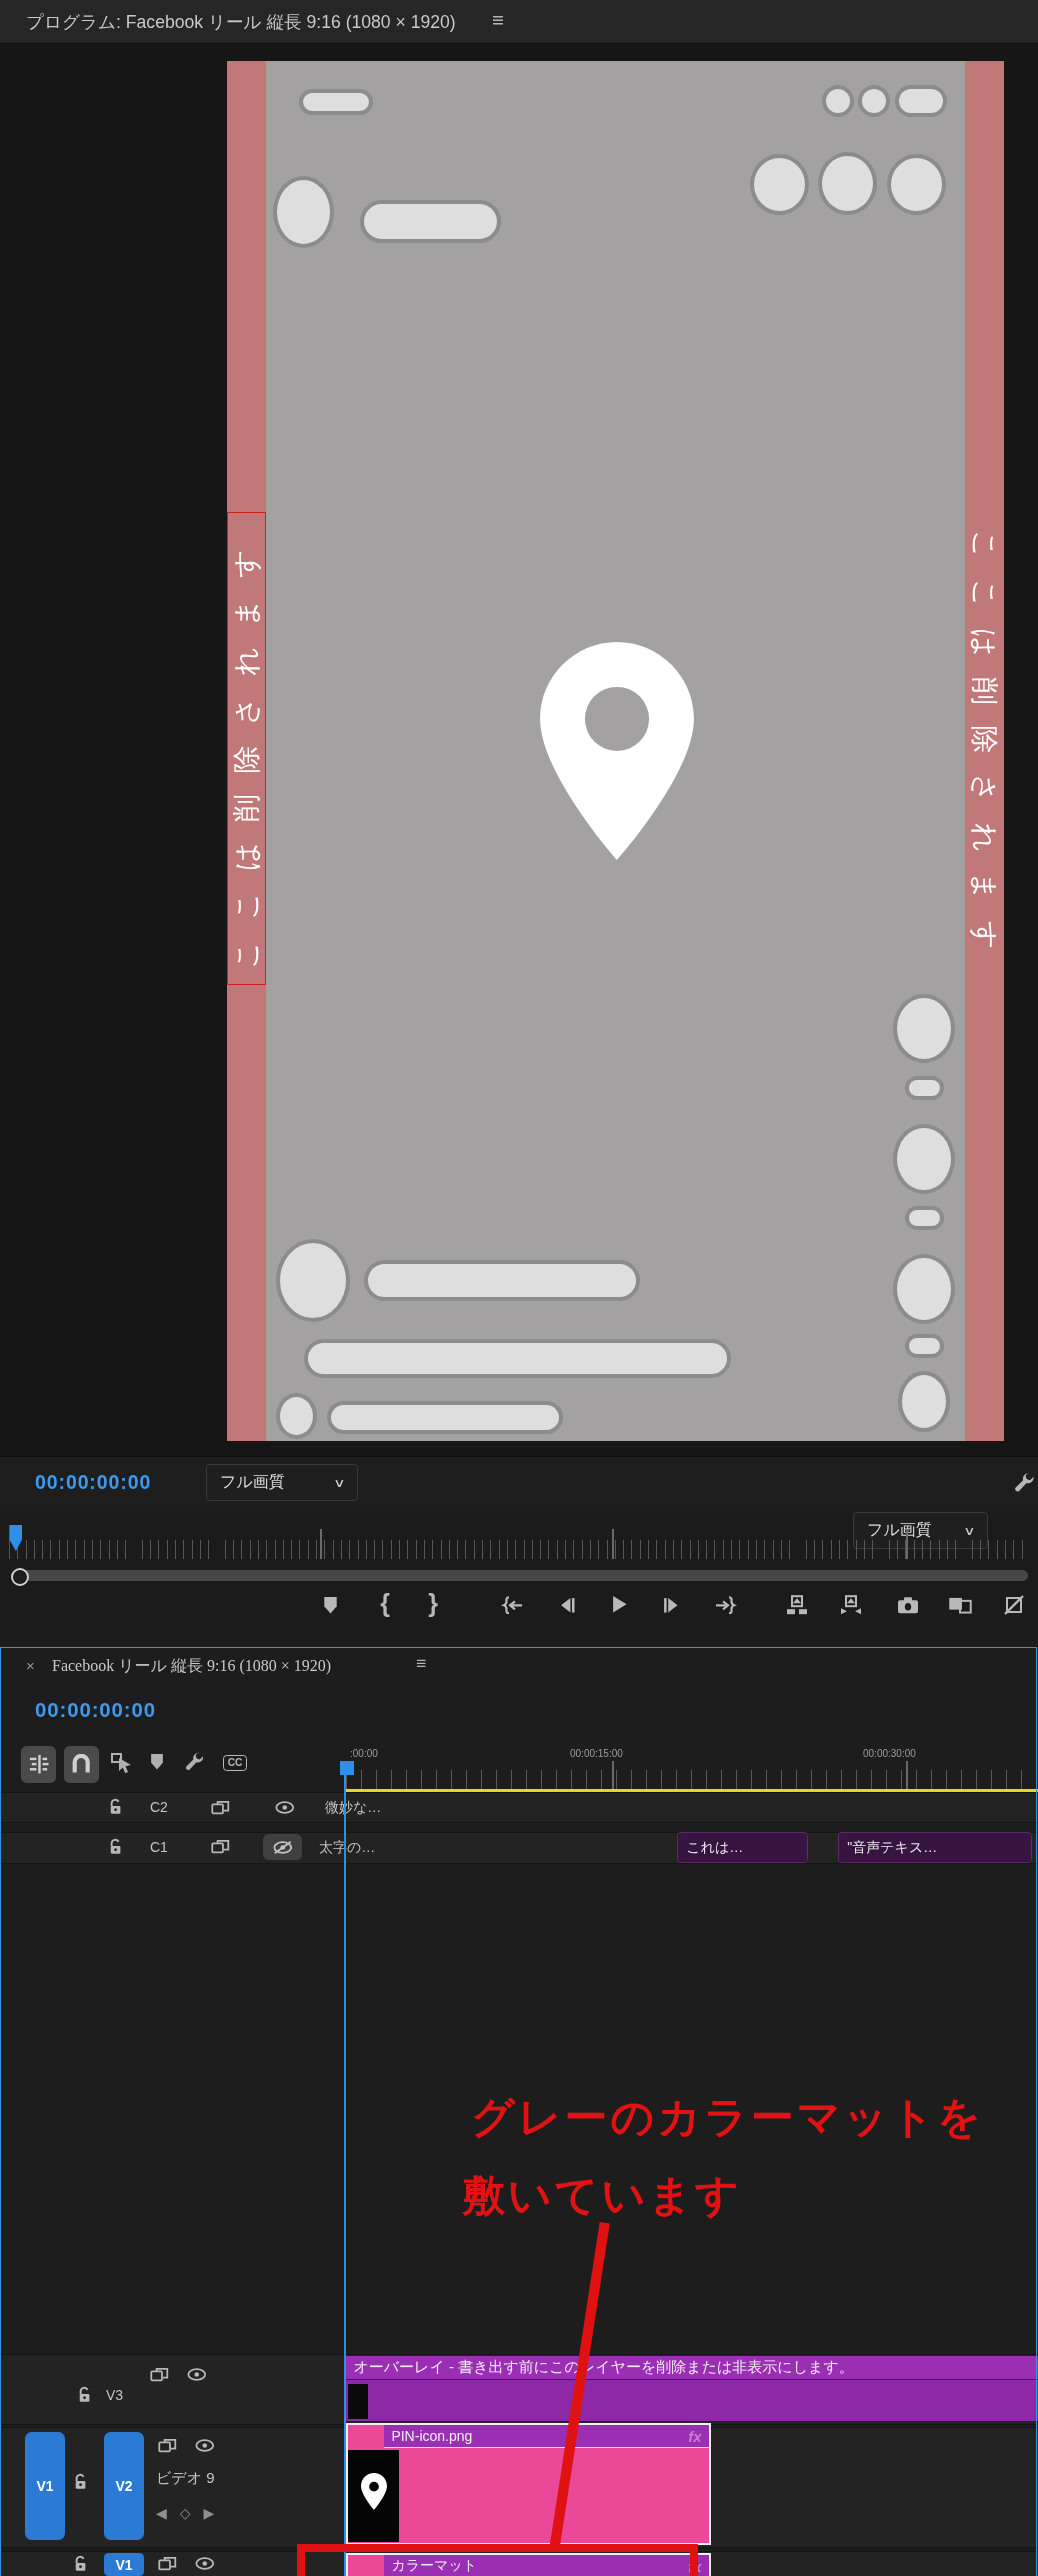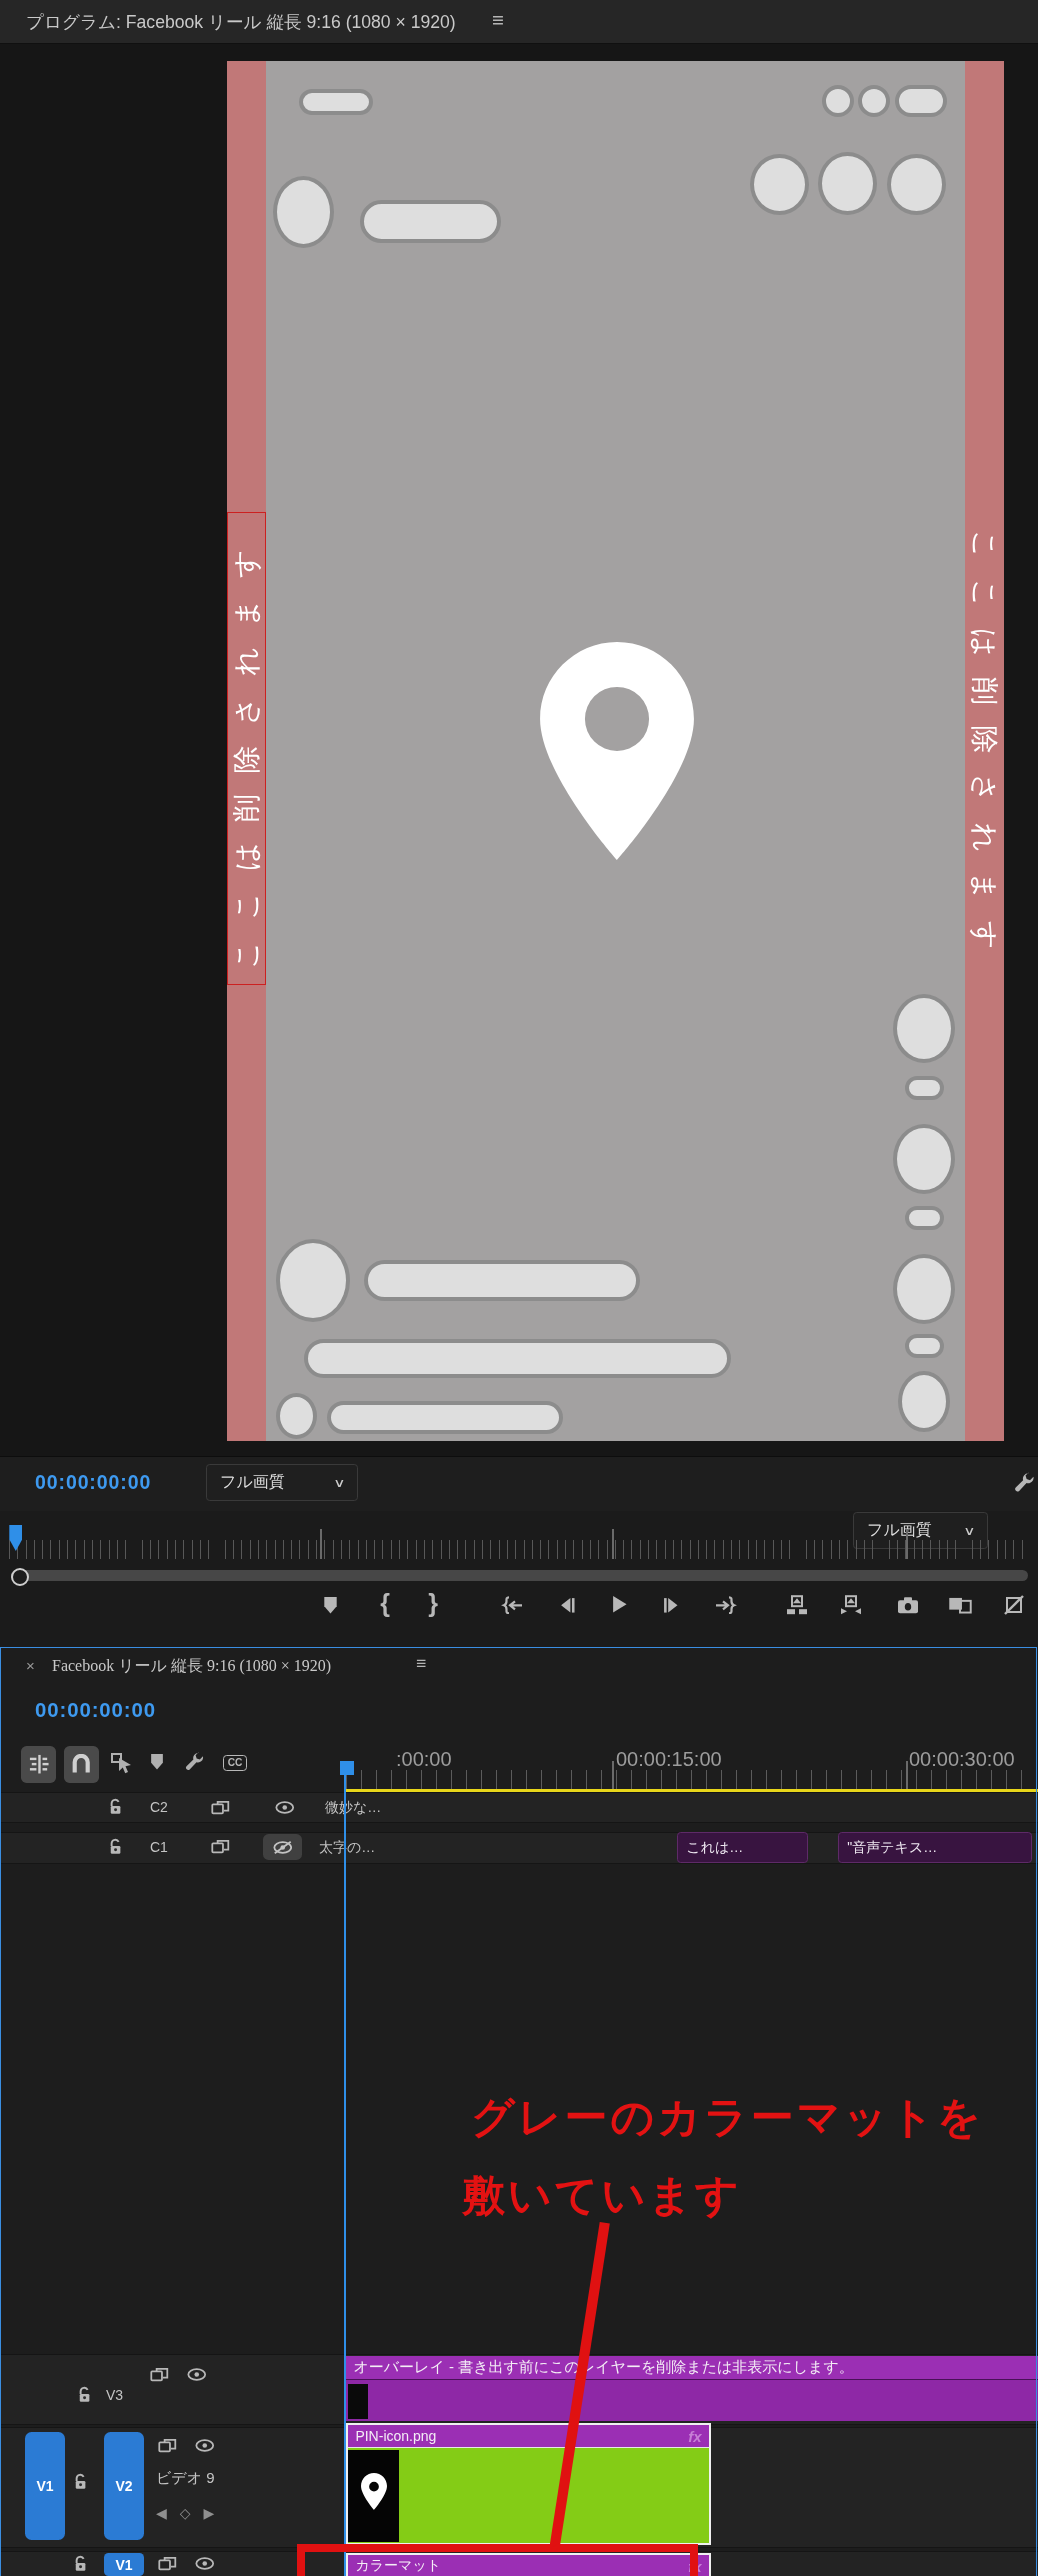--- a/index.html
+++ b/index.html
@@ -35,30 +35,30 @@
   
   .tl-bg{left:0;top:1647px;width:1039px;height:929px;background:#1d1d1d;}
   .tl-border{left:0;top:1647px;width:1035px;height:929px;border:1.9px solid #3a8ee2;pointer-events:none;z-index:40;}
   .row{left:0;width:1039px;background:#232323;border-top:0.9px solid #151515;border-bottom:0.9px solid #151515;}
   .badge{background:#2b7bd4;border-radius:6.5px;color:#fff;font-size:14px;font-weight:bold;
          display:flex;align-items:center;justify-content:center;}
   .tracklbl{color:#c4c4c4;font-size:14px;}
   .toolbtn-press{background:#4a4a4a;border-radius:5.6px;}
   .ccbox{border:1.9px solid #b8b8b8;border-radius:3.7px;color:#b8b8b8;font-size:10.2px;font-weight:bold;
          padding:1.9px 3.7px;line-height:1;}
-  .rlabel{color:#9c9c9c;font-size:20px;margin-left:46px;}
+  .rlabel{color:#9c9c9c;font-size:10px;}
   .tl-ticks{background:repeating-linear-gradient(to right,#5c5c5c 0 0.9px,transparent 0.9px 15px);}
   .yellowbar{background:#e8d61a;}
   .playline{background:#2f8fe8;}
   .capclip{background:#381440;border:1.9px solid #5e2a68;border-radius:3.7px;box-sizing:border-box;
            color:#efe9f2;font-size:14px;display:flex;align-items:center;padding:0 8.3px;overflow:hidden;white-space:nowrap;}
   .pclip-title{background:#9b2fb4;color:#f4eef6;font-size:15px;display:flex;align-items:center;
                padding:0 7.4px;white-space:nowrap;overflow:hidden;box-sizing:border-box;}
   .fx{font-style:italic;color:#c77fd6;font-size:15px;font-weight:bold;text-align:right;}
-  .selclip{border:2.8px solid #f0f0f0;box-sizing:border-box;background:#84cc16;z-index:6;}
+  .selclip{border:2.8px solid #f0f0f0;box-sizing:border-box;background:#ec4899;z-index:6;padding-left:36px;}
   .redtext{color:#e31212;font-size:43px;font-weight:bold;letter-spacing:2.8px;white-space:nowrap;z-index:30;}
   .kfnav{color:#8f8f8f;font-size:14px;letter-spacing:13px;}
   svg{display:block;}
 </style>
 </head>
 <body>
 
 <div class="abs pp-bg"></div>
 <div class="abs pp-titlebar"></div>
 <div class="abs pp-title txt" style="left:26px;top:10.2px;">プログラム: Facebook リール 縦長 9:16 (1080 × 1920)</div>

